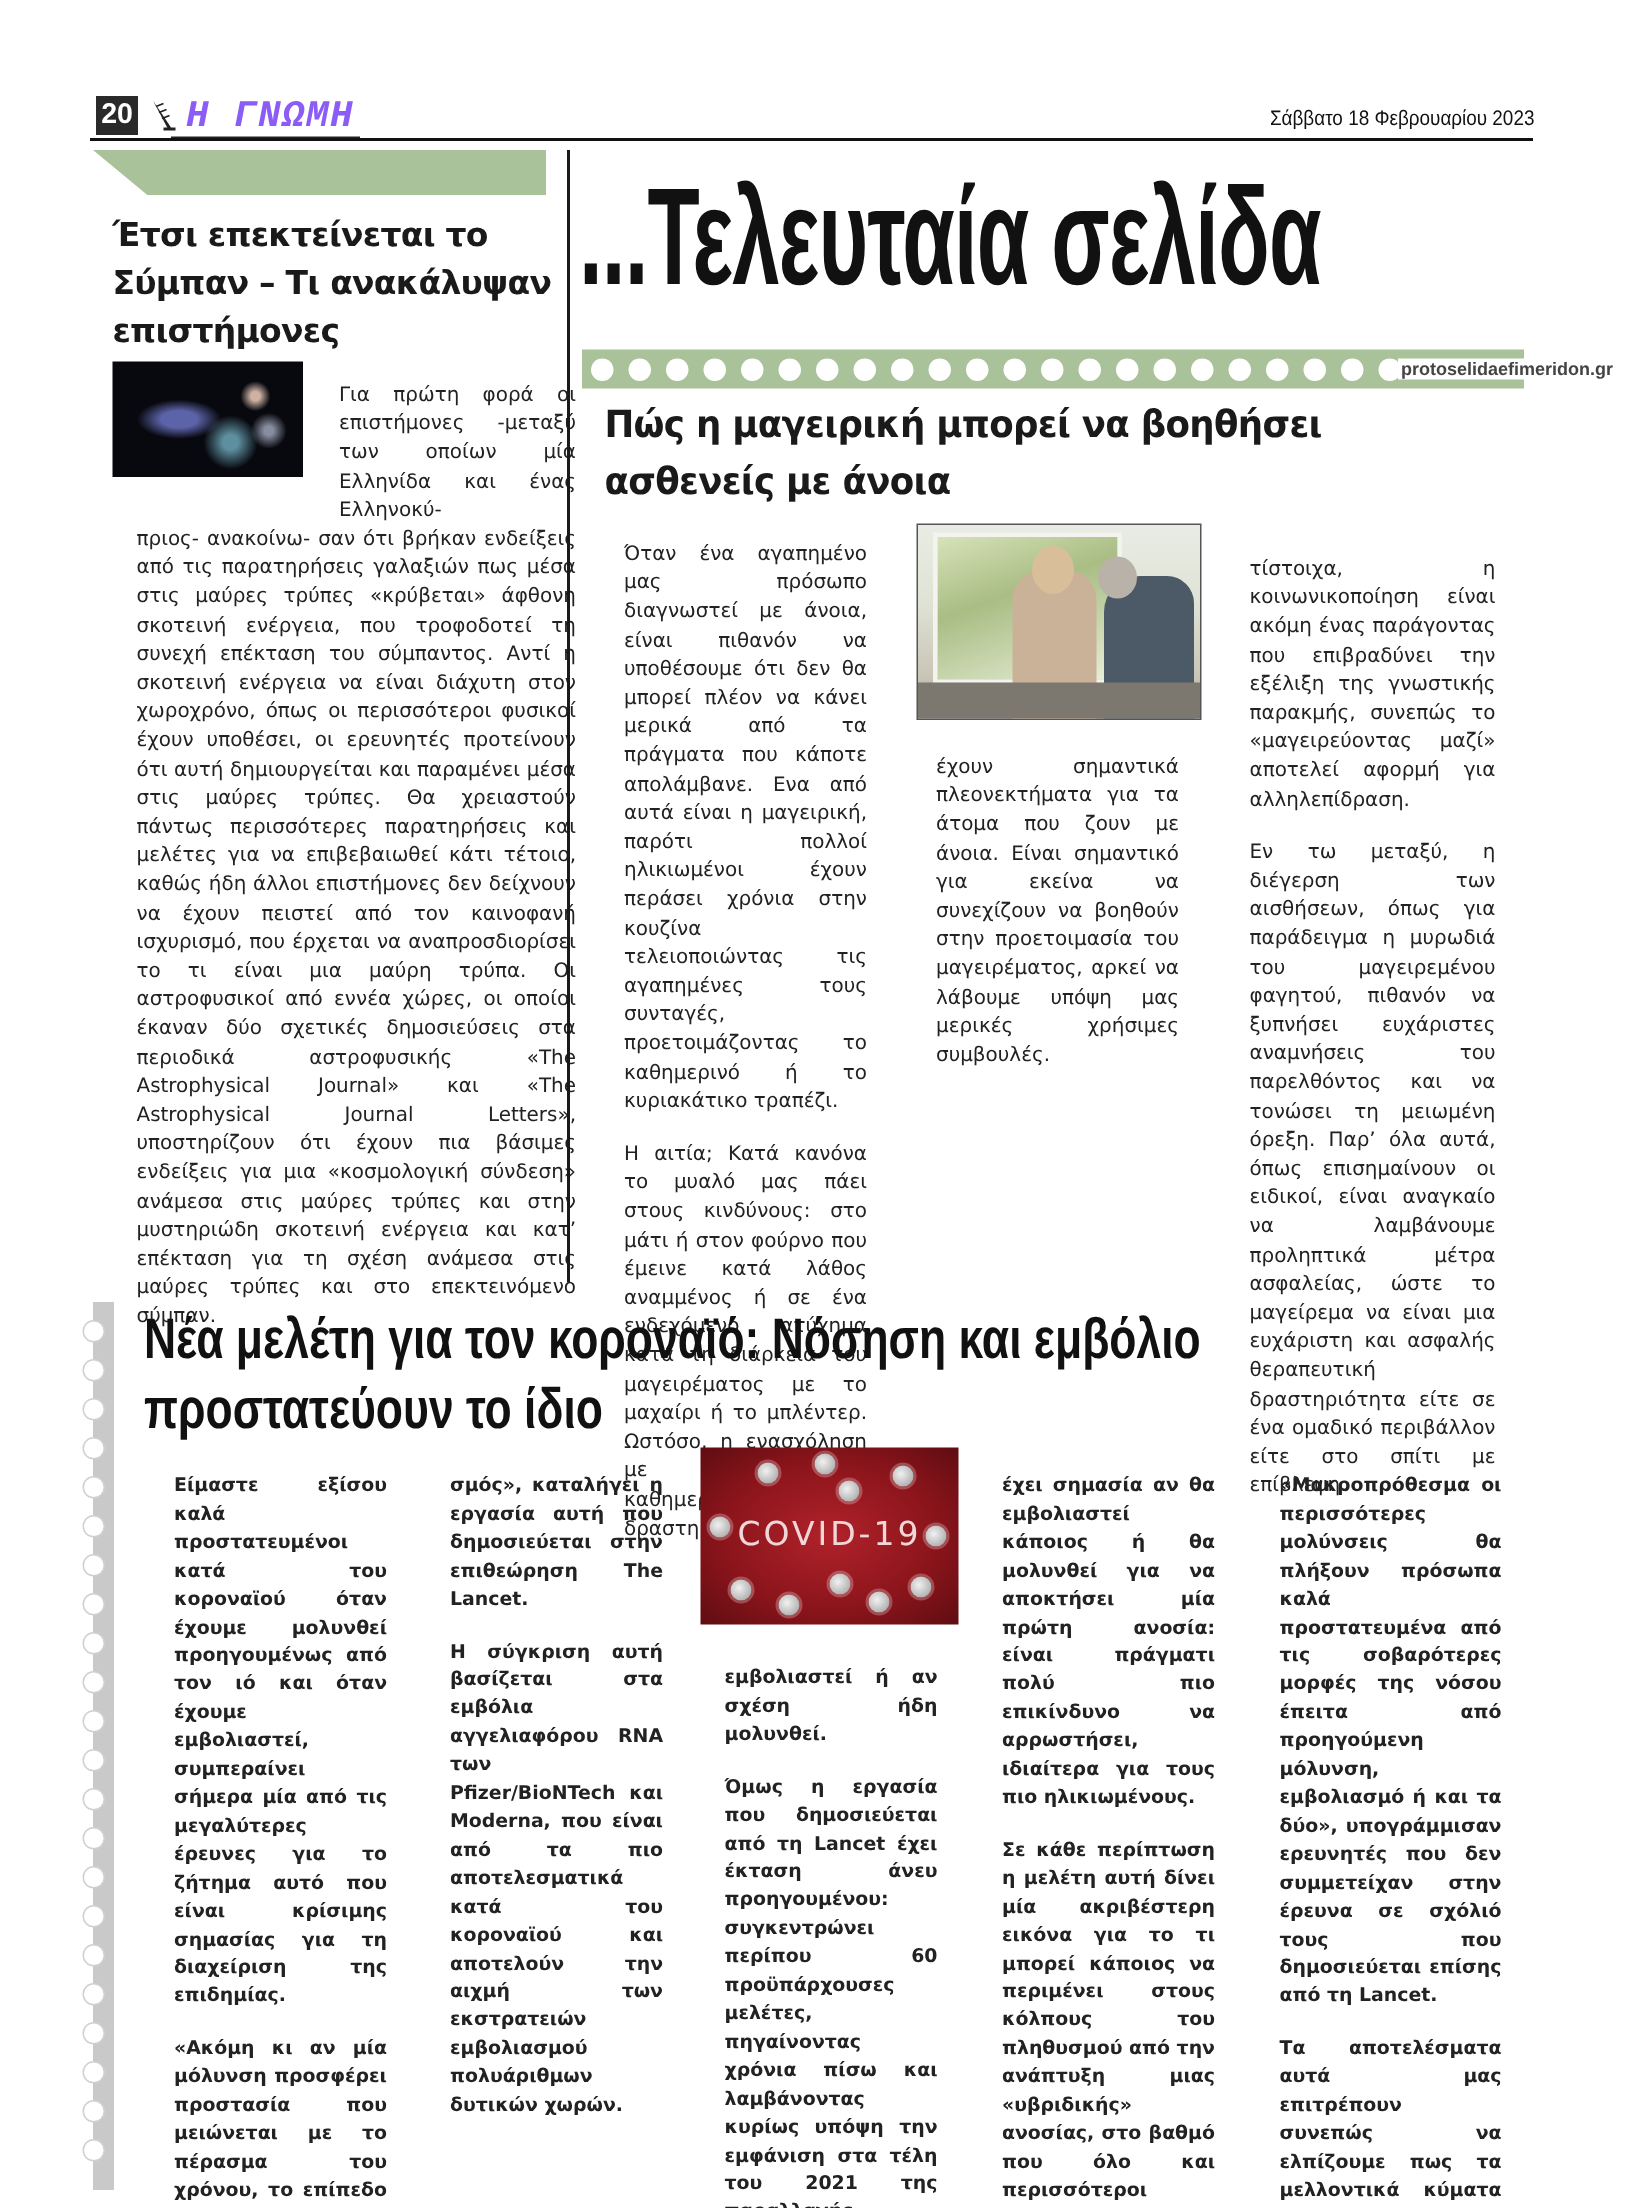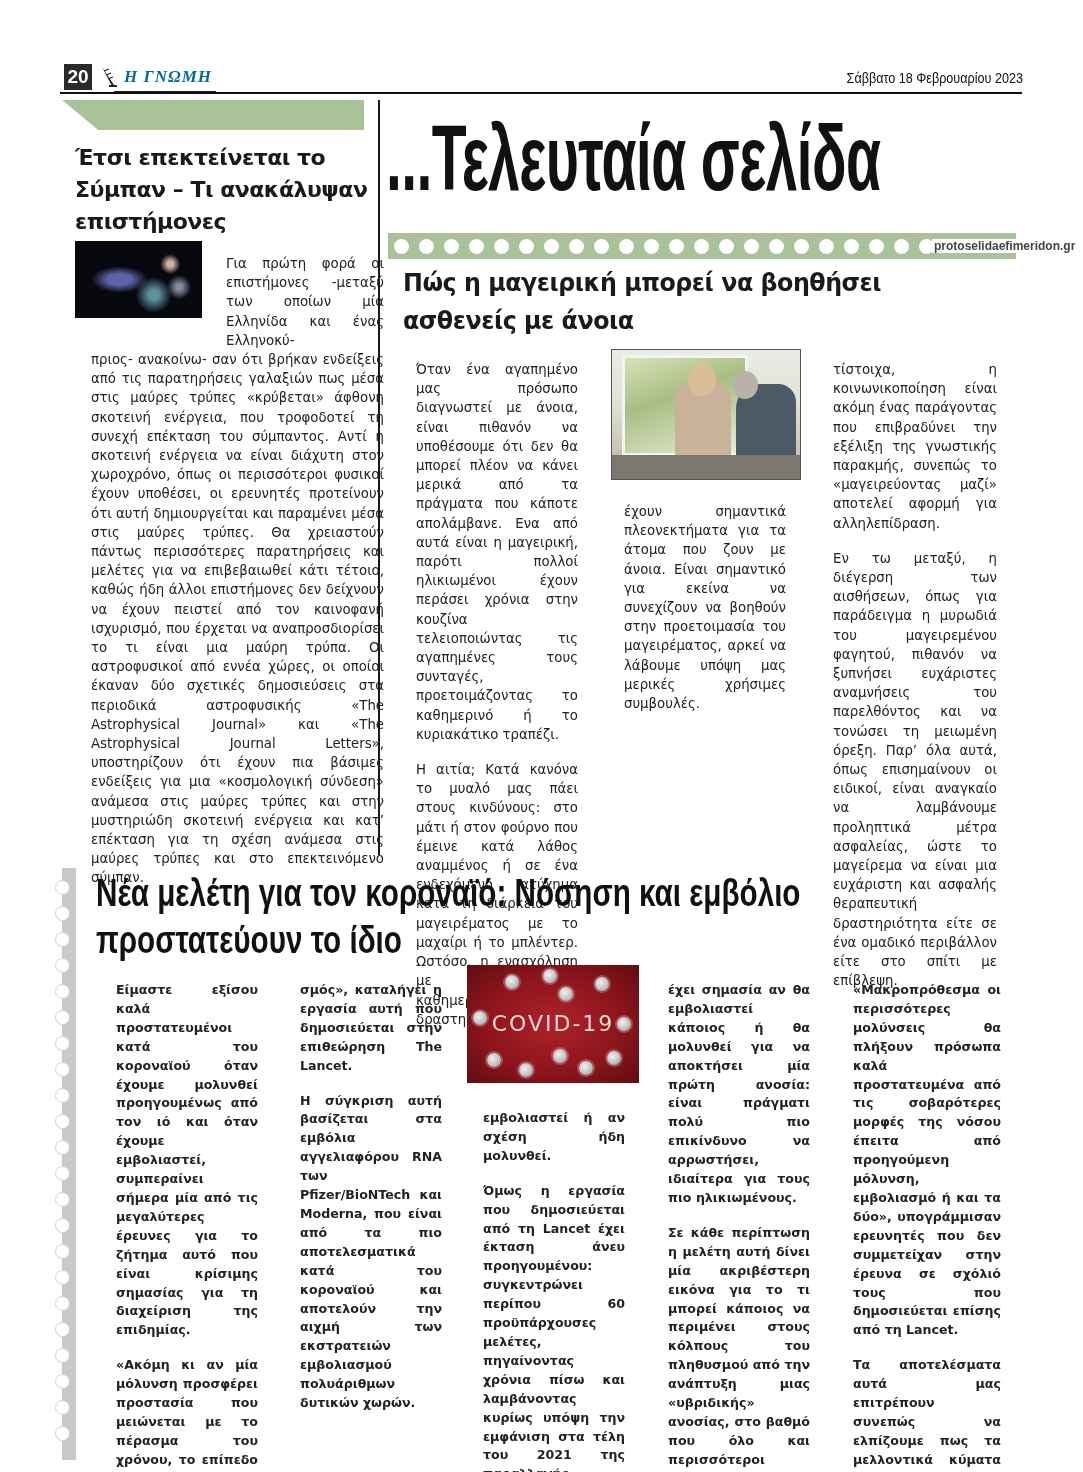--- a/index.html
+++ b/index.html
@@ -2,21 +2,21 @@
 <html><head>
 <meta charset="utf-8">
 <style>
   html, body { margin: 0; padding: 0; background: #ffffff; }
   body { width: 1083px; height: 1472px; position: relative; overflow: hidden; font-family: "DejaVu Sans", sans-serif; color: #1a1a1a; }
   .abs { position: absolute; }
 
   
   .page-num { left: 64px; top: 64px; width: 28px; height: 26px; background: #2a2a2a; color: #fff; font-family: "Liberation Sans", sans-serif; font-weight: bold; font-size: 19px; line-height: 26px; text-align: center; }
   .masthead { left: 100px; top: 62px; height: 30px; display: flex; align-items: center; gap: 6px; }
-  .masthead .name { font-family: Liberation Serif, serif; font-style: italic; font-weight: bold; font-size: 17px; letter-spacing: 1px; color: #0369a1; }
+  .masthead .name { font-family: Liberation Mono, monospace; font-style: italic; font-weight: bold; font-size: 25px; letter-spacing: 1px; color: #8b5cf6; }
   .masthead .underline { position: absolute; left: 14px; right: -4px; bottom: 0px; border-bottom: 1.5px solid #222; }
   .date { right: 60px; top: 70px; font-family: "Liberation Sans", sans-serif; font-size: 14px; color: #111; transform: scaleX(0.9); transform-origin: right; }
   .header-rule { left: 60px; top: 92px; width: 962px; height: 0; border-top: 2px solid #111; }
 
   
   .green-banner { left: 62px; top: 100px; width: 302px; height: 30px; background: #a9c29a; clip-path: polygon(0 0, 100% 0, 100% 100%, 12% 100%); }
   .left-title { left: 75px; top: 142px; width: 300px; font-family: "DejaVu Sans", sans-serif; font-weight: bold; font-size: 22px; line-height: 32px; color: #1a1a1a; letter-spacing: -0.5px; }
   .vrule { left: 378px; top: 100px; width: 0; height: 755px; border-left: 2.5px solid #1a1a1a; }
   .galaxy-img { left: 75px; top: 241px; width: 127px; height: 77px; background: radial-gradient(circle at 75% 30%, rgba(255,220,200,0.8) 0 3px, transparent 10px), radial-gradient(ellipse at 35% 50%, rgba(120,130,220,0.75) 0 12px, transparent 28px), radial-gradient(circle at 62% 70%, rgba(130,200,220,0.7) 0 5px, transparent 18px), radial-gradient(circle at 82% 60%, rgba(220,230,255,0.6) 0 3px, transparent 12px), #08090f; }
   .body-serif { font-family: "DejaVu Sans", sans-serif; font-size: 13.3px; line-height: 19.2px; color: #222; text-align: justify; }
@@ -24,21 +24,21 @@
   .left-full { left: 75px; top: 334px; width: 293px; }
 
   
   .big-title { left: 386px; top: 98px; font-family: "Liberation Sans", sans-serif; font-weight: bold; font-size: 92px; line-height: 120px; color: #111; transform: scaleX(0.62); transform-origin: left top; letter-spacing: -1px; white-space: nowrap; }
   .dot-band { left: 388px; top: 233px; width: 628px; height: 26px; background: #a9c29a; display: flex; align-items: center; gap: 10px; padding-left: 6px; box-sizing: border-box; }
   .dot { width: 15px; height: 15px; border-radius: 50%; background: #ffffff; flex: none; }
   .watermark { left: 932px; top: 239px; font-family: "Liberation Sans", sans-serif; font-weight: bold; font-size: 12px; color: #444; background: #ffffff; padding: 0 2px; text-align: right; }
   .mid-title { left: 403px; top: 264px; width: 620px; font-family: "DejaVu Sans", sans-serif; font-weight: bold; font-size: 25px; line-height: 38px; color: #1a1a1a; letter-spacing: -0.5px; transform: scaleX(0.95); transform-origin: left top; }
   .col-a { left: 400px; top: 344px; width: 194px; }
   .col-b { left: 608px; top: 486px; width: 194px; }
-  .col-c { left: 817px; top: 344px; width: 196px; }
+  .col-c { left: 817px; top: 354px; width: 196px; }
   .kitchen-img { left: 611px; top: 349px; width: 190px; height: 131px; border: 1px solid #555; box-sizing: border-box; background: linear-gradient(180deg, #e9ece4 0%, #dfe3d5 40%, #c8c3b5 80%, #8d8478 100%); overflow: hidden; }
   .kitchen-img .win { position: absolute; left: 10px; top: 5px; width: 120px; height: 95px; background: linear-gradient(160deg, #d7e2b9 0%, #a9bd84 40%, #e8efd9 100%); border: 3px solid #f3f3ef; }
   .kitchen-img .p1 { position: absolute; left: 63px; top: 30px; width: 56px; height: 100px; background: #c9b297; border-radius: 20px 20px 0 0; }
   .kitchen-img .p1h { position: absolute; left: 76px; top: 14px; width: 28px; height: 32px; background: #d8bf9a; border-radius: 50%; }
   .kitchen-img .p2 { position: absolute; left: 124px; top: 34px; width: 60px; height: 100px; background: #4c5966; border-radius: 24px 18px 0 0; }
   .kitchen-img .p2h { position: absolute; left: 120px; top: 21px; width: 26px; height: 28px; background: #b9b2a8; border-radius: 50%; }
   .kitchen-img .counter { position: absolute; left: 0; right: 0; bottom: 0; height: 24px; background: #7c776f; }
 
   
   .hrule-bottom { left: 62px; top: 868px; width: 14px; height: 592px; background: #c9c9c9; }

